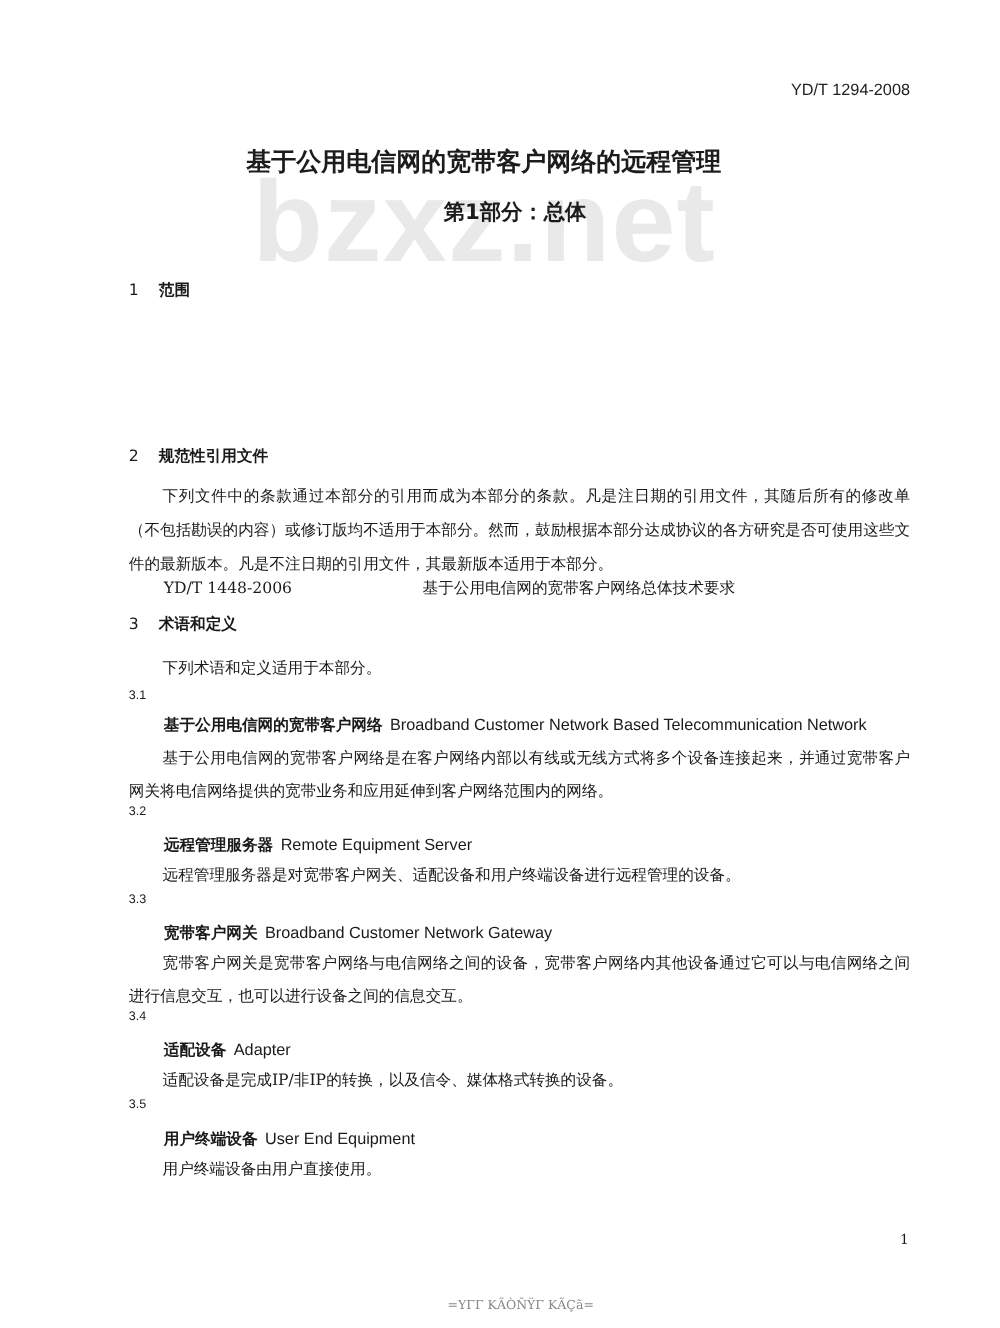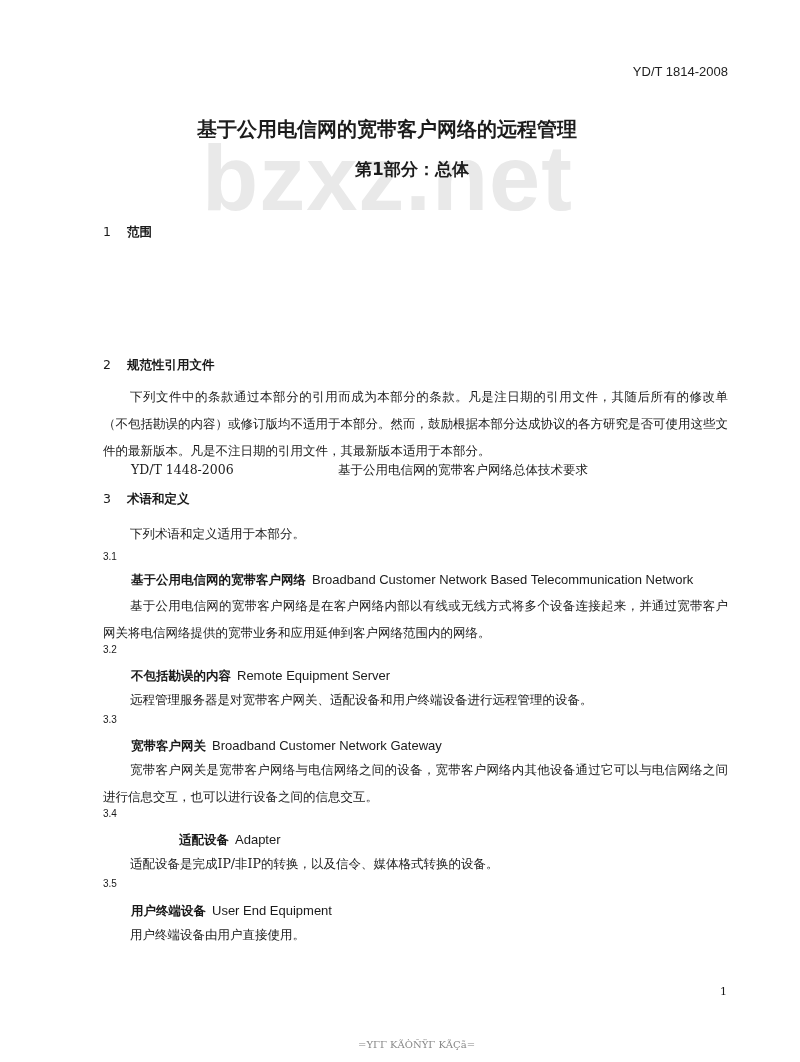--- a/index.html
+++ b/index.html
@@ -22,21 +22,21 @@
   .term b { font-weight: bold; }
   .term .en { font-family: "Liberation Sans", sans-serif; font-size: 13px; margin-left: 6px; }
   .ref-code { left: 131px; font-size: 12.5px; }
   .ref-title { left: 338px; font-size: 12.5px; }
   .page-num { top: 985px; left: 720px; font-size: 11px; }
   .footer { top: 1039px; left: 358px; font-size: 10px; color: #888; }
 </style>
 </head>
 <body>
 
-<div class="abs std-code">YD/T 1814-2008</div>
+<div class="abs std-code">YD/T 1294-2008</div>
 <div class="abs watermark">bzxz.net</div>
 <div class="abs title1">基于公用电信网的宽带客户网络的远程管理</div>
 <div class="abs title2">第1部分：总体</div>
 
 <div class="abs h1" style="top:224px;">
   <span class="num">1</span><span>范围</span>
 </div>
 <div class="abs para" style="top:256px;">
 </div>
 
@@ -56,33 +56,33 @@
   <p>下列术语和定义适用于本部分。</p>
 </div>
 
 <div class="abs clause-num" style="top:551px;">3.1</div>
 <div class="abs term" style="top:572px;"><b>基于公用电信网的宽带客户网络</b><span class="en">Broadband Customer Network Based Telecommunication Network</span></div>
 <div class="abs para" style="top:592px;">
   <p>基于公用电信网的宽带客户网络是在客户网络内部以有线或无线方式将多个设备连接起来，并通过宽带客户网关将电信网络提供的宽带业务和应用延伸到客户网络范围内的网络。</p>
 </div>
 
 <div class="abs clause-num" style="top:644px;">3.2</div>
-<div class="abs term" style="top:668px;"><b>不包括勘误的内容</b><span class="en">Remote Equipment Server</span></div>
+<div class="abs term" style="top:668px;"><b>远程管理服务器</b><span class="en">Remote Equipment Server</span></div>
 <div class="abs para" style="top:686px;">
   <p>远程管理服务器是对宽带客户网关、适配设备和用户终端设备进行远程管理的设备。</p>
 </div>
 
 <div class="abs clause-num" style="top:714px;">3.3</div>
 <div class="abs term" style="top:738px;"><b>宽带客户网关</b><span class="en">Broadband Customer Network Gateway</span></div>
 <div class="abs para" style="top:756px;">
   <p>宽带客户网关是宽带客户网络与电信网络之间的设备，宽带客户网络内其他设备通过它可以与电信网络之间进行信息交互，也可以进行设备之间的信息交互。</p>
 </div>
 
 <div class="abs clause-num" style="top:808px;">3.4</div>
-<div class="abs term" style="top:832px;margin-left:48px;"><b>适配设备</b><span class="en">Adapter</span></div>
+<div class="abs term" style="top:832px;"><b>适配设备</b><span class="en">Adapter</span></div>
 <div class="abs para" style="top:850px;">
   <p>适配设备是完成IP/非IP的转换，以及信令、媒体格式转换的设备。</p>
 </div>
 
 <div class="abs clause-num" style="top:878px;">3.5</div>
 <div class="abs term" style="top:903px;"><b>用户终端设备</b><span class="en">User End Equipment</span></div>
 <div class="abs para" style="top:921px;">
   <p>用户终端设备由用户直接使用。</p>
 </div>
 

